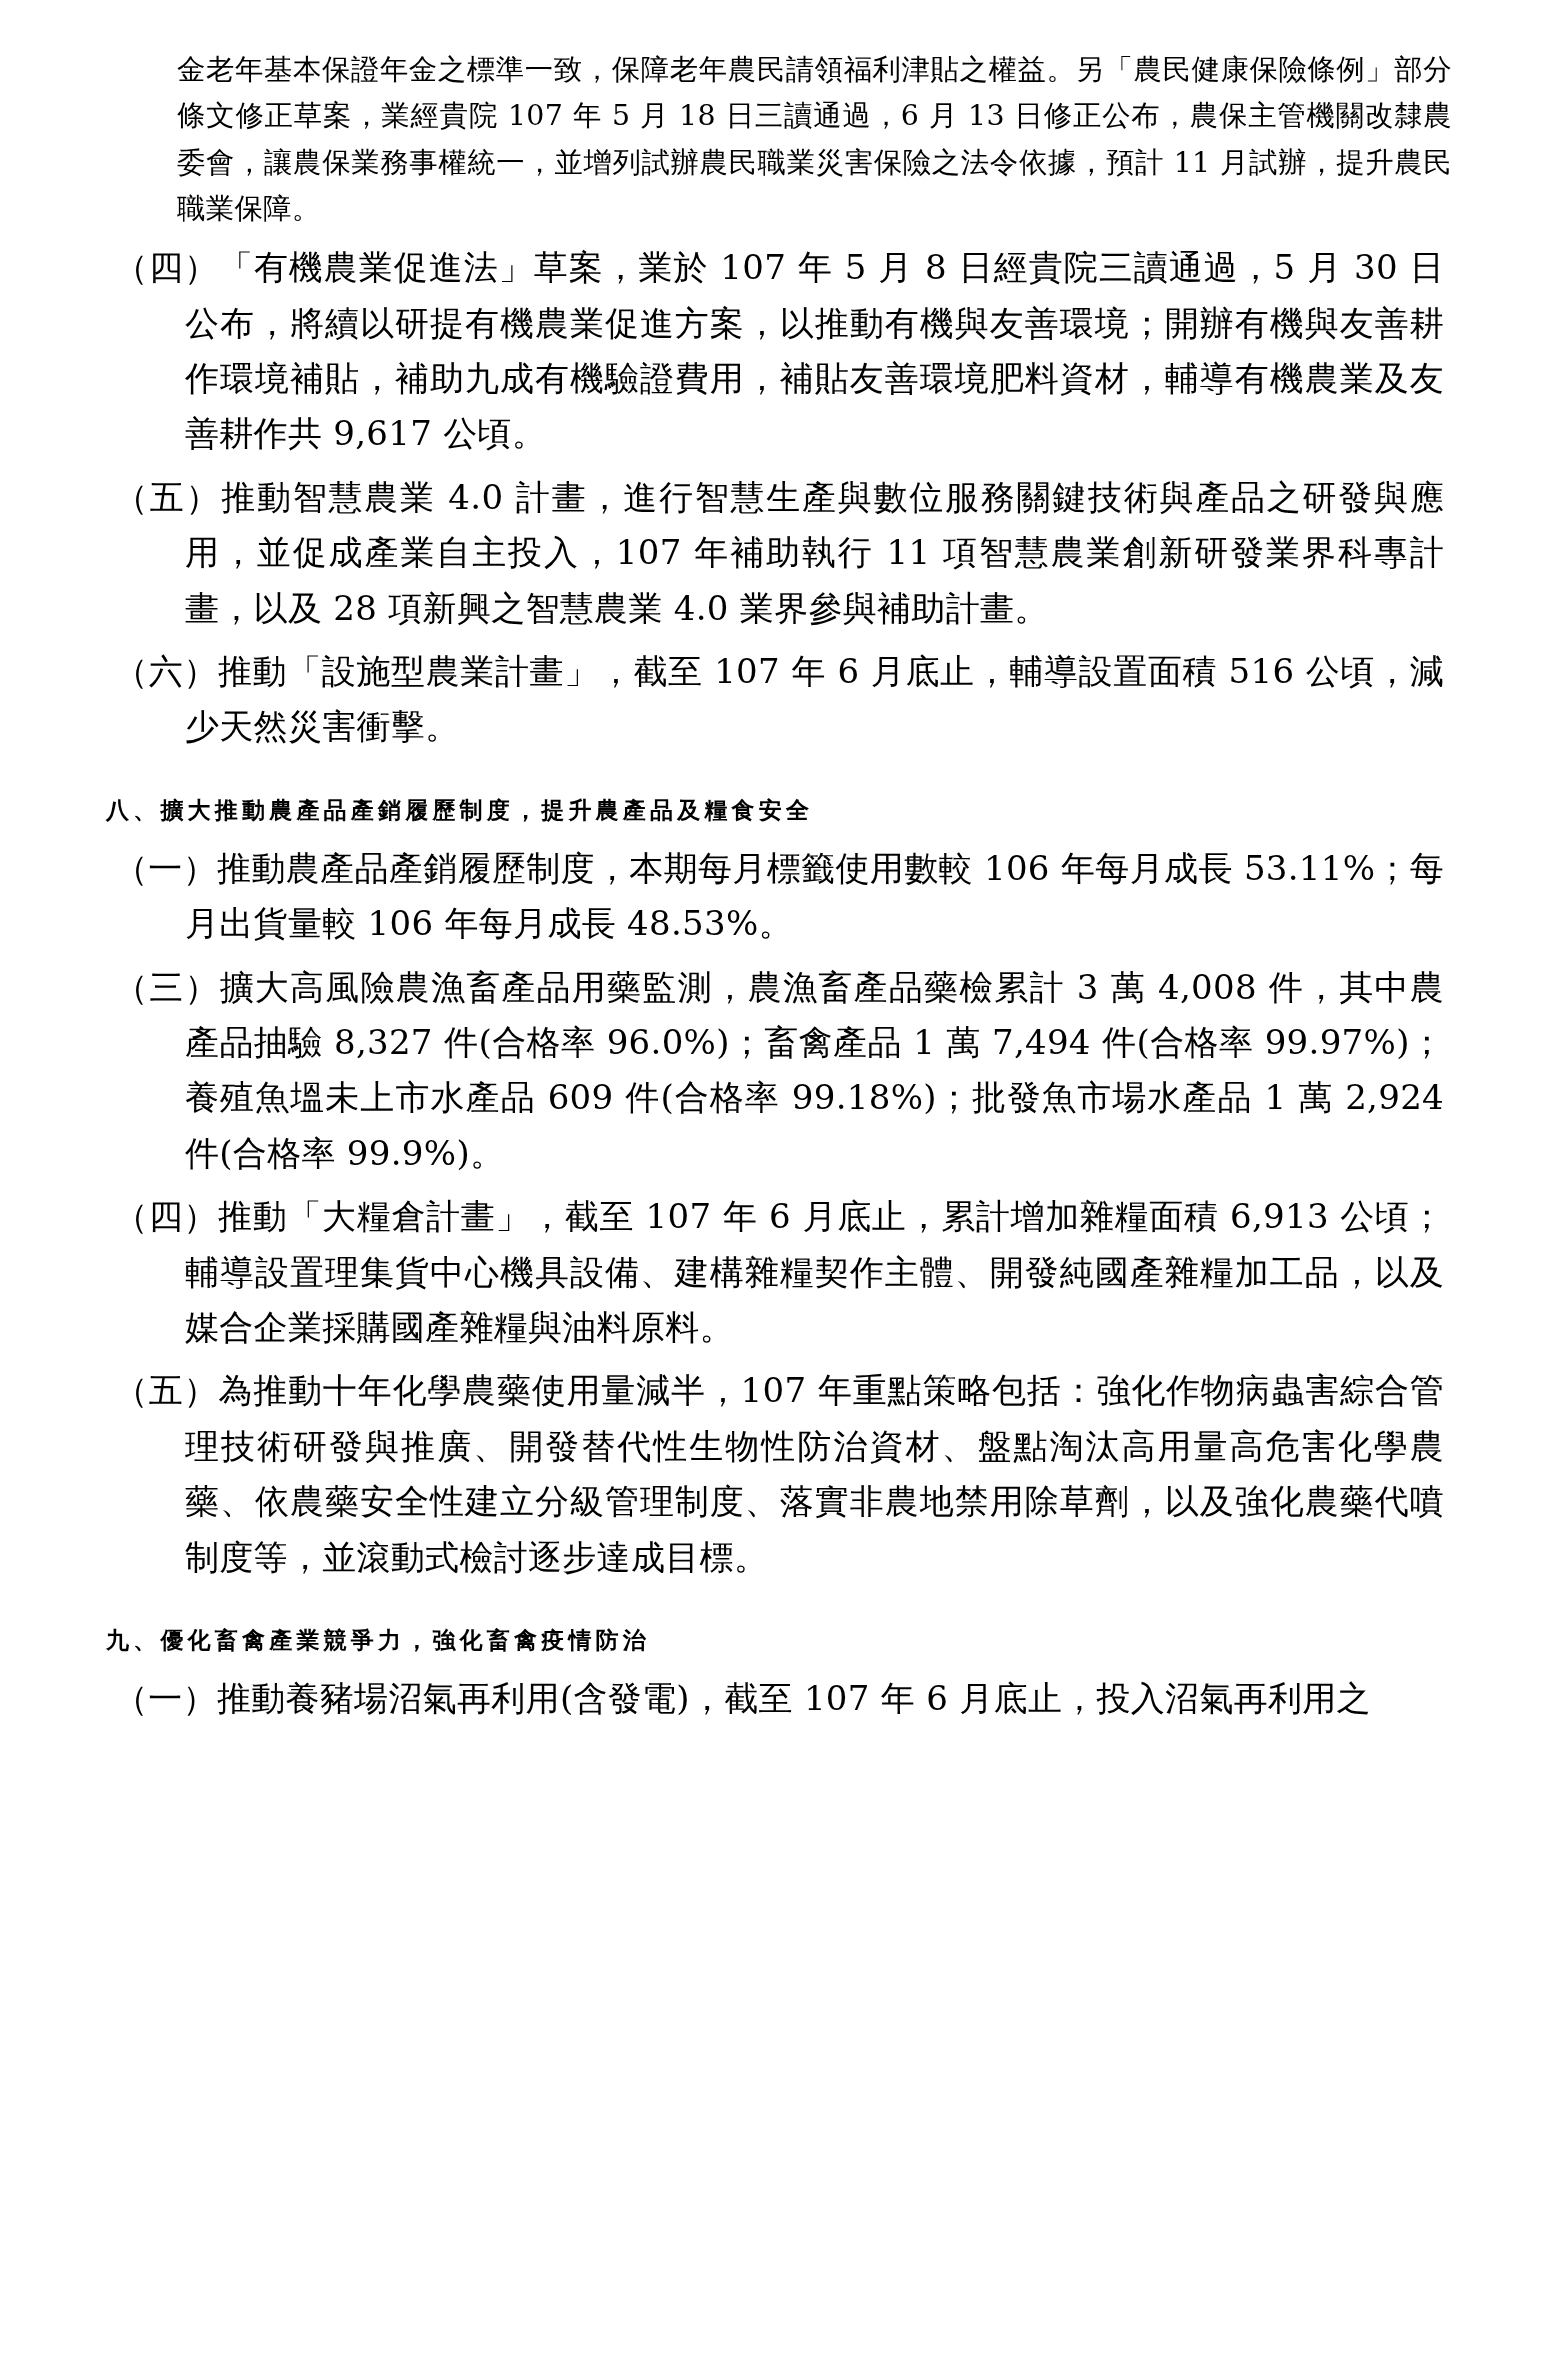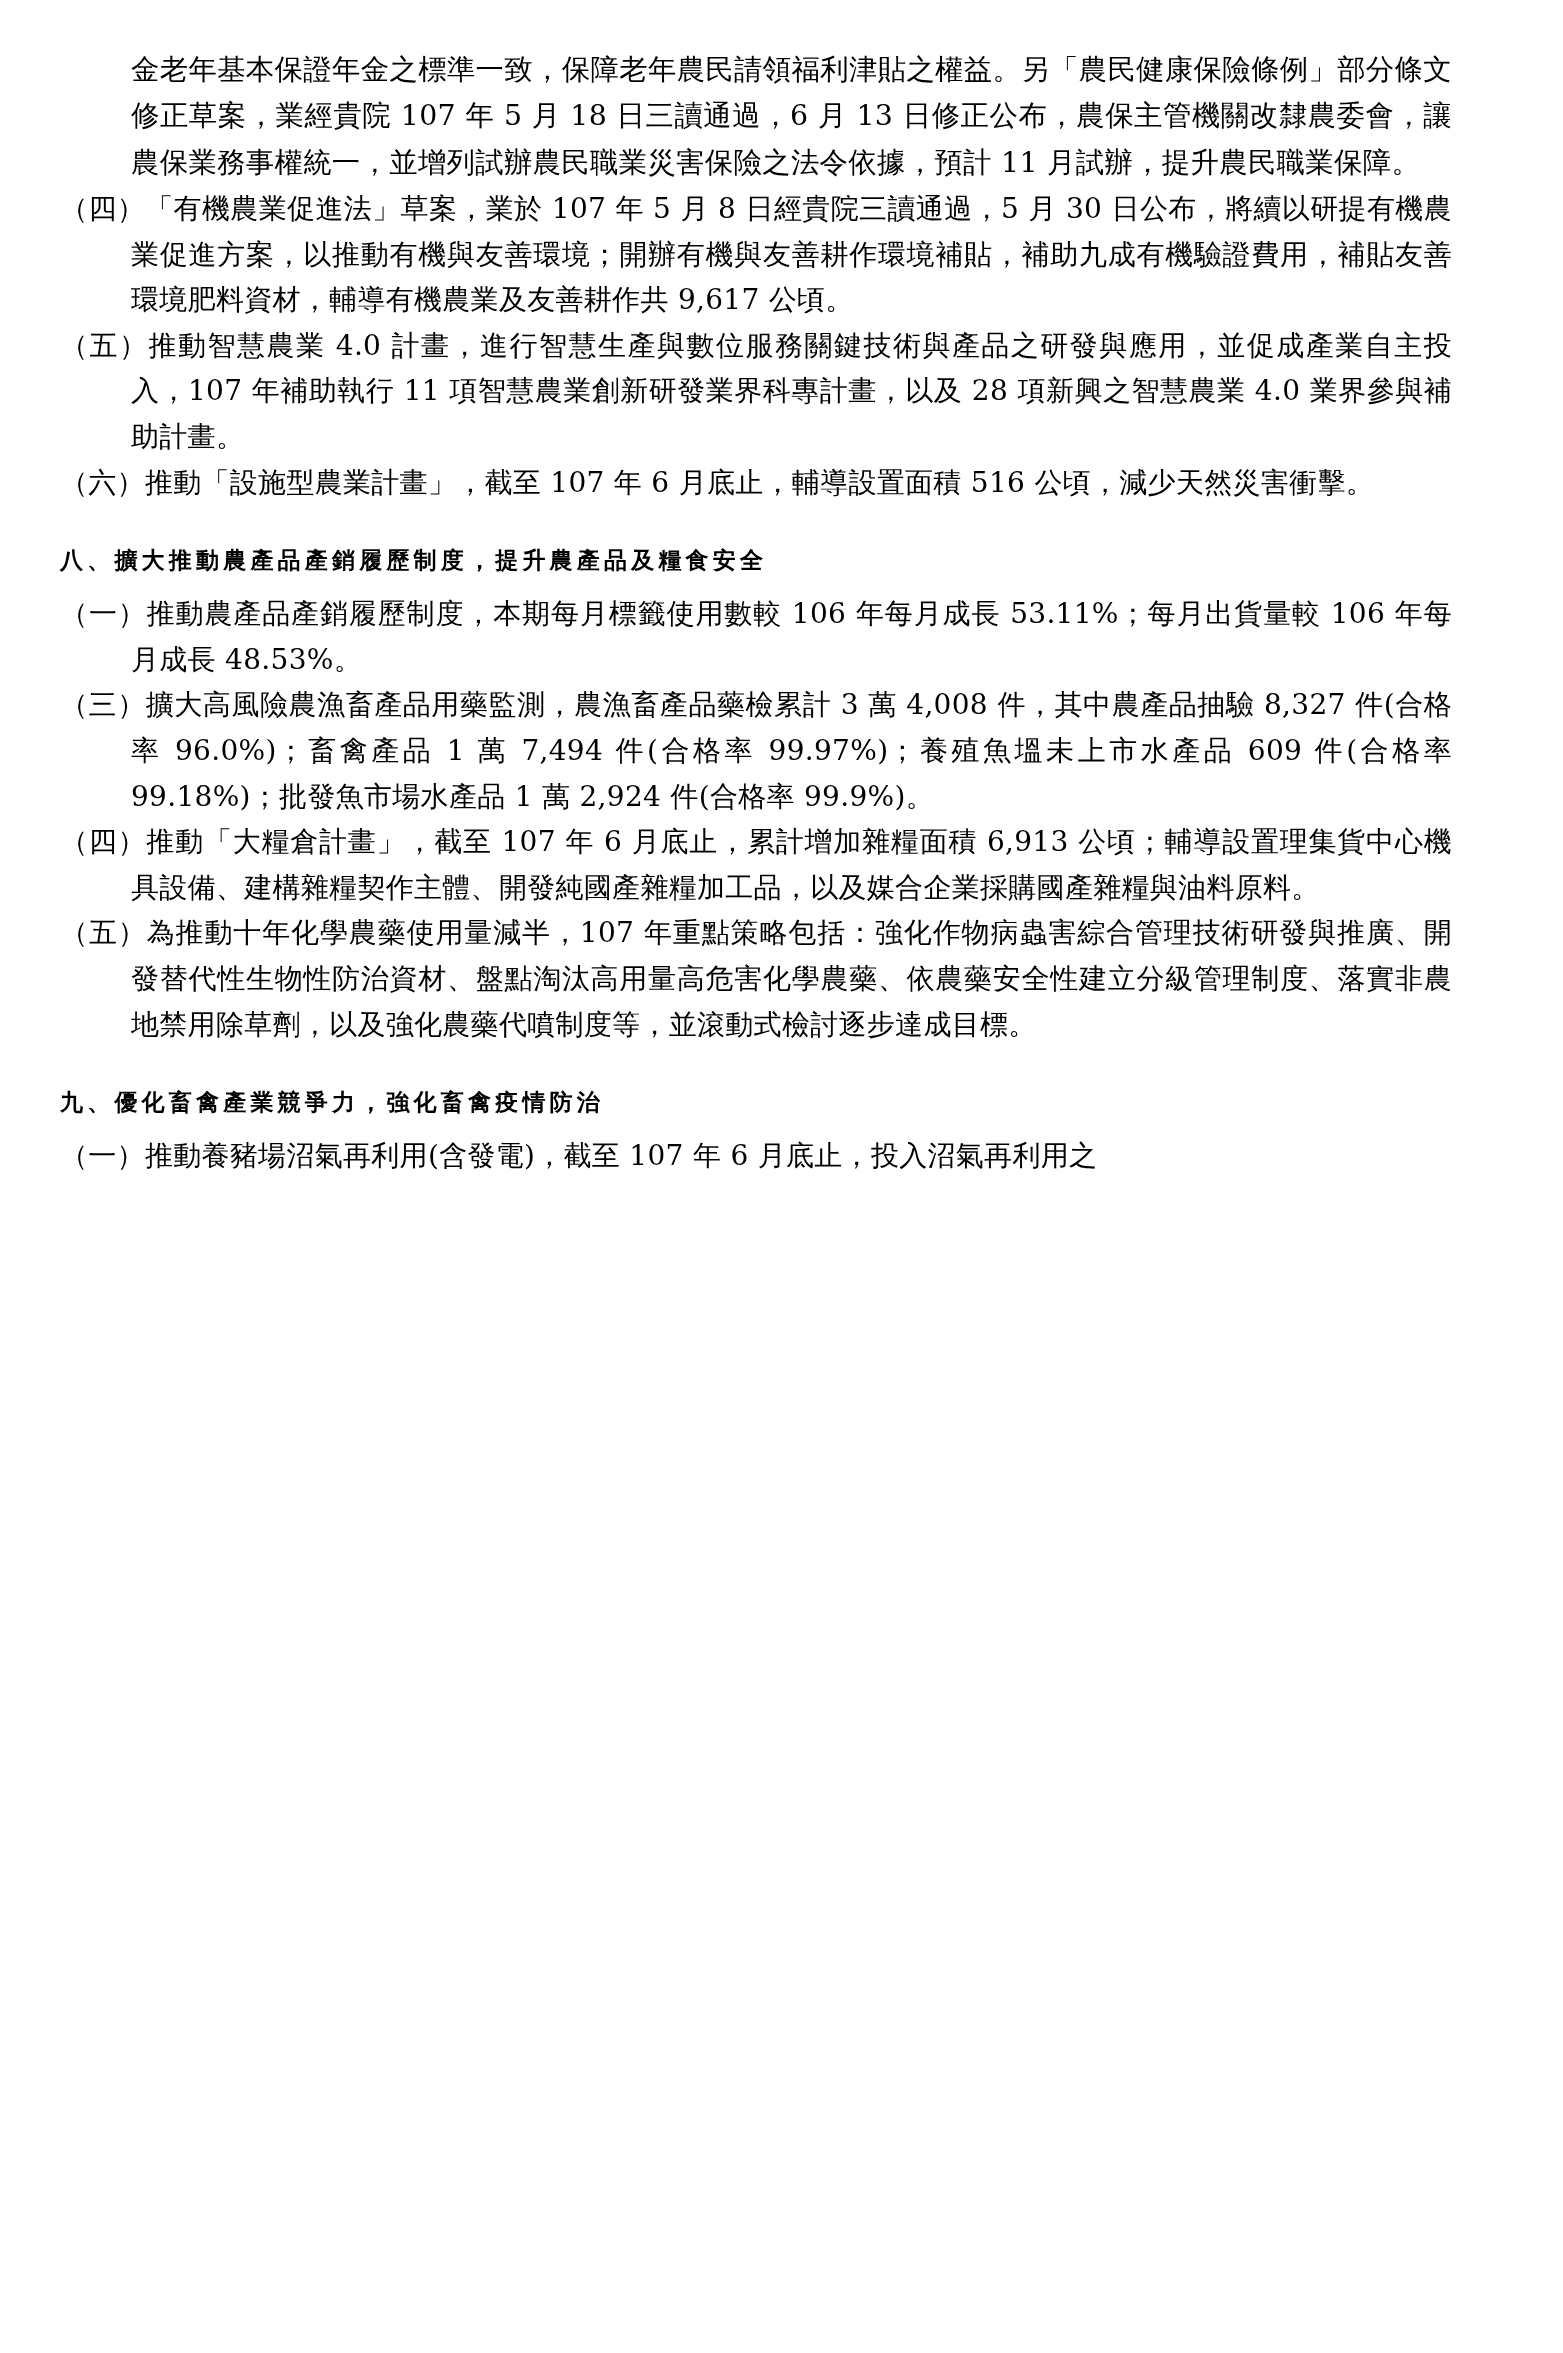--- a/index.html
+++ b/index.html
@@ -11,42 +11,42 @@
     width: 1564px;
     height: 2354px;
     font-family: "DejaVu Serif", "Liberation Serif", serif;
     color: #000000;
   }
   .page {
     position: relative;
     width: 1564px;
     height: 2354px;
     box-sizing: border-box;
-    padding: 47px 112px 0 60px;
+    padding: 47px 112px 0 106px;
   }
 
   
   .plain {
     font-size: 28.4px;
     line-height: 1.63;
     letter-spacing: 0.3px;
     text-align: justify;
     text-justify: inter-character;
     margin: 0;
     padding-left: 71px;
   }
 
   
   .item {
-    font-size: 28px;
+    font-size: 34px;
     line-height: 1.63;
     letter-spacing: 0.3px;
     text-align: justify;
     text-justify: inter-character;
-    margin: 0;
+    margin: 8px;
     padding-left: 71px;
     text-indent: -71px;
   }
 
   
   .heading {
     font-size: 23px;
     font-weight: bold;
     line-height: 1.45;
     letter-spacing: 4.2px;

